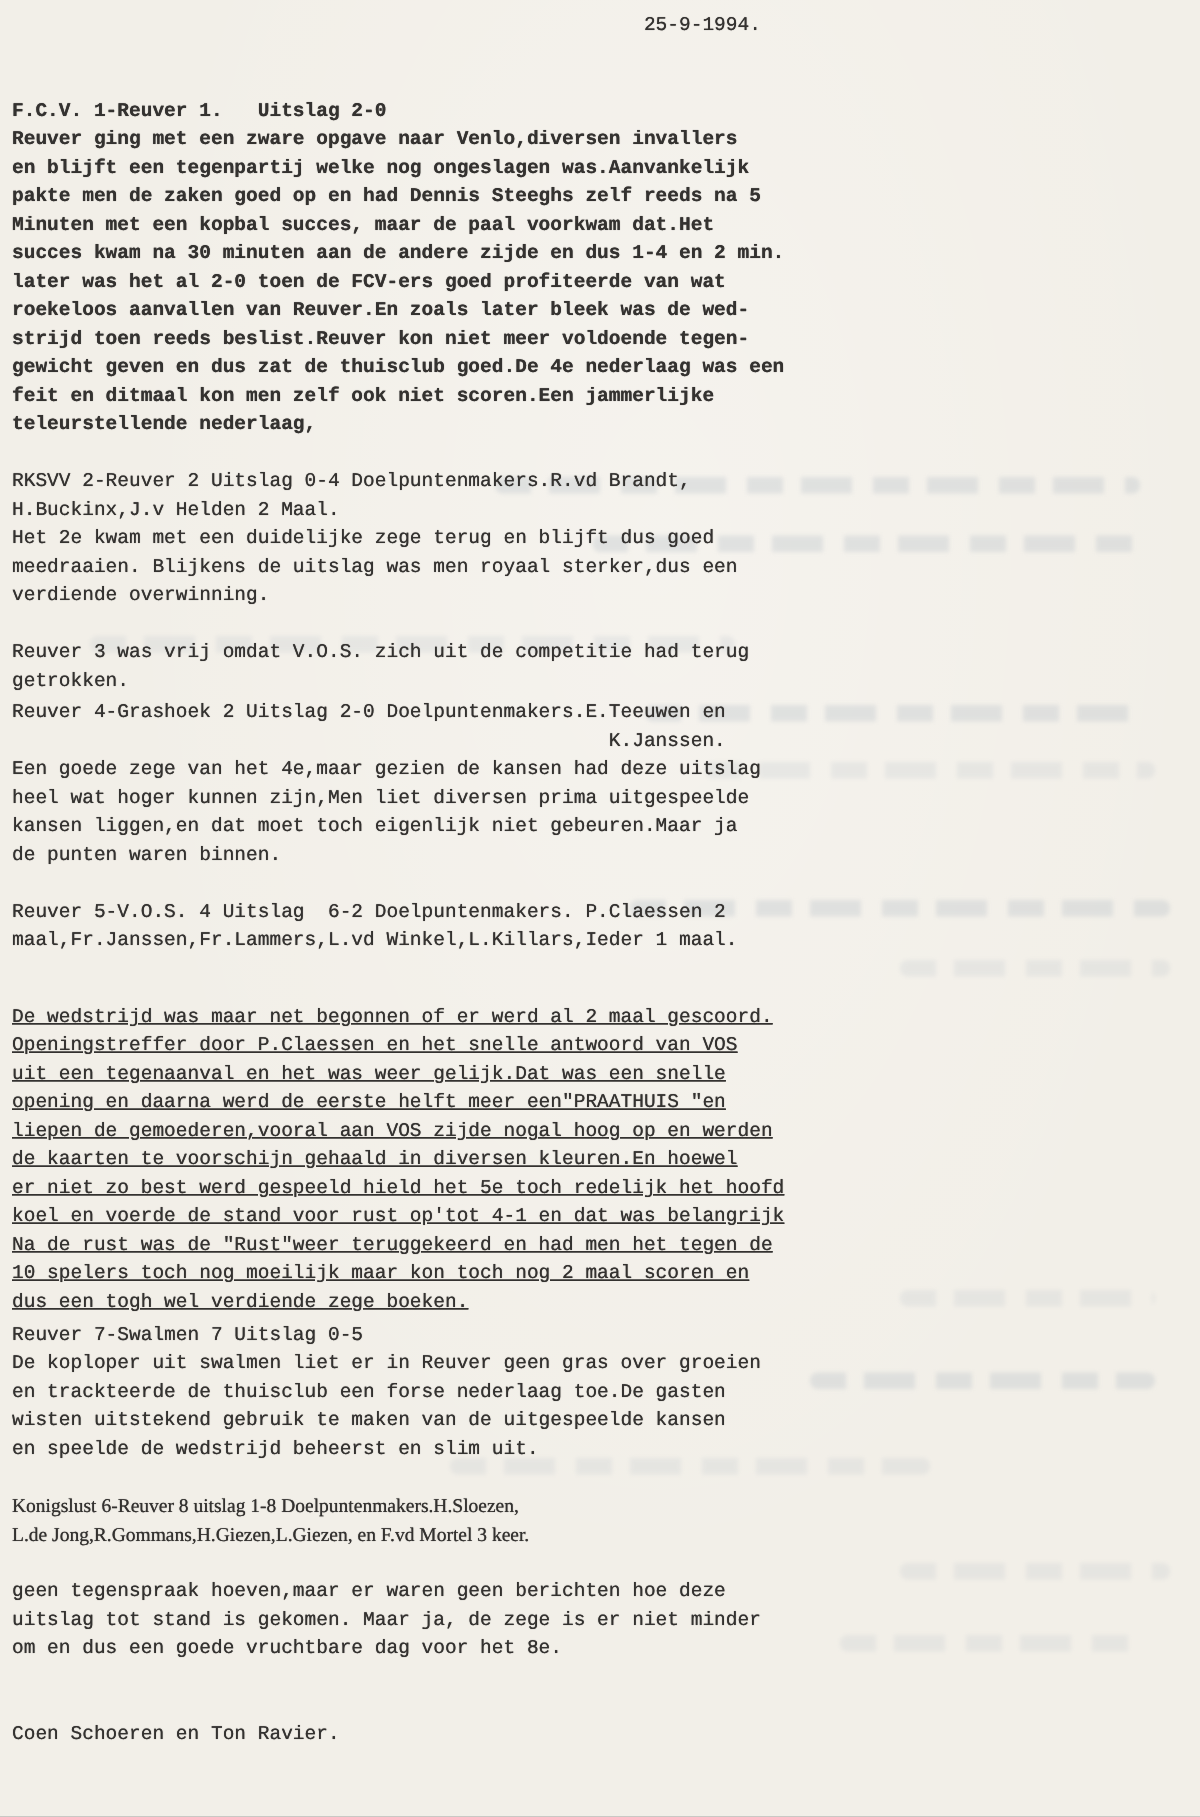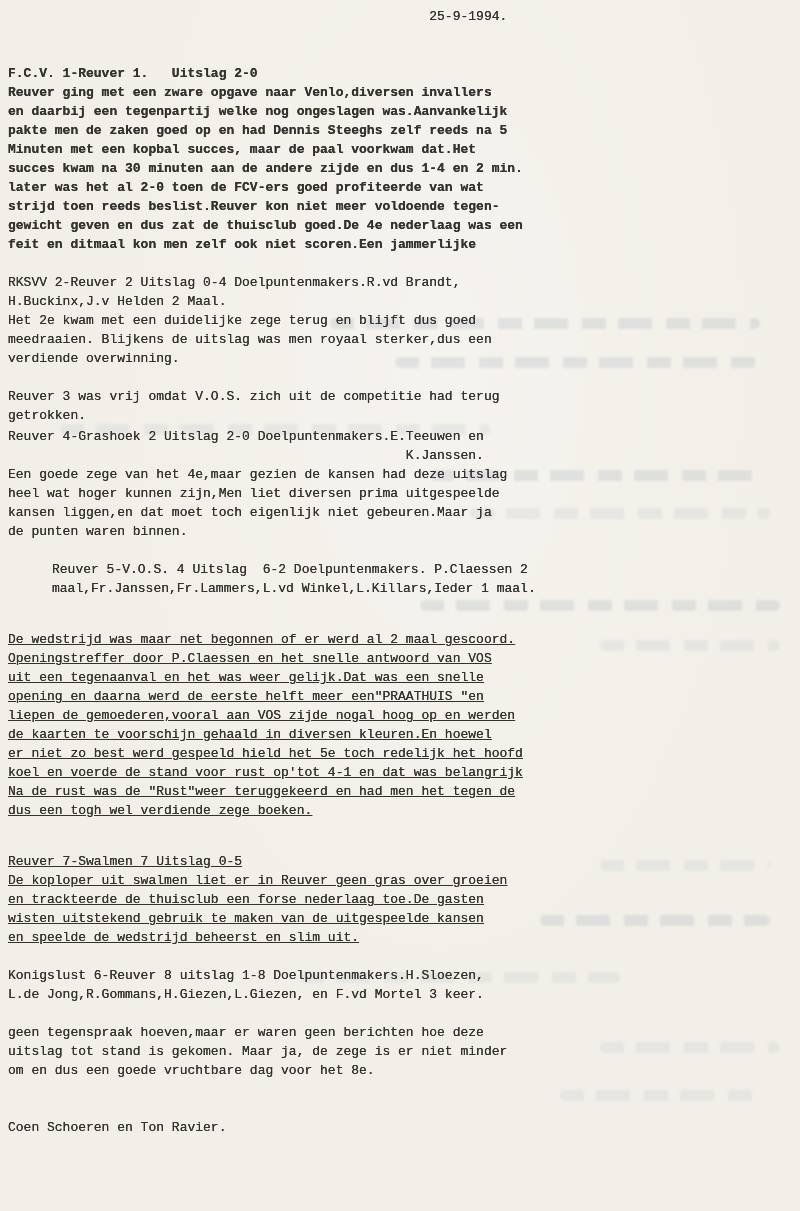--- a/index.html
+++ b/index.html
@@ -71,72 +71,75 @@
     <i class="smudge light" style="left:560px; top:1090px; width:200px;"></i>
   </div>
 
   <div class="text-flow">
       <div class="block" style="margin-top: 0px;">
         <div class="line">                                                      25-9-1994.</div>
       </div>
       <div class="block" style="margin-top: 38px; font-weight: bold;">
         <div class="line">F.C.V. 1-Reuver 1.   Uitslag 2-0</div>
         <div class="line">Reuver ging met een zware opgave naar Venlo,diversen invallers</div>
-        <div class="line">en daarbij een tegenpartij welke nog ongeslagen was.Aanvankelijk</div>
+        <div class="line">en blijft een tegenpartij welke nog ongeslagen was.Aanvankelijk</div>
         <div class="line">pakte men de zaken goed op en had Dennis Steeghs zelf reeds na 5</div>
         <div class="line">Minuten met een kopbal succes, maar de paal voorkwam dat.Het</div>
         <div class="line">succes kwam na 30 minuten aan de andere zijde en dus 1-4 en 2 min.</div>
         <div class="line">later was het al 2-0 toen de FCV-ers goed profiteerde van wat</div>
+        <div class="line">roekeloos aanvallen van Reuver.En zoals later bleek was de wed-</div>
         <div class="line">strijd toen reeds beslist.Reuver kon niet meer voldoende tegen-</div>
         <div class="line">gewicht geven en dus zat de thuisclub goed.De 4e nederlaag was een</div>
         <div class="line">feit en ditmaal kon men zelf ook niet scoren.Een jammerlijke</div>
+        <div class="line">teleurstellende nederlaag,</div>
       </div>
       <div class="block" style="margin-top: 19px;">
         <div class="line">RKSVV 2-Reuver 2 Uitslag 0-4 Doelpuntenmakers.R.vd Brandt,</div>
         <div class="line">H.Buckinx,J.v Helden 2 Maal.</div>
         <div class="line">Het 2e kwam met een duidelijke zege terug en blijft dus goed</div>
         <div class="line">meedraaien. Blijkens de uitslag was men royaal sterker,dus een</div>
         <div class="line">verdiende overwinning.</div>
       </div>
       <div class="block" style="margin-top: 19px;">
         <div class="line">Reuver 3 was vrij omdat V.O.S. zich uit de competitie had terug</div>
         <div class="line">getrokken.</div>
       </div>
       <div class="block" style="margin-top: 2px;">
         <div class="line">Reuver 4-Grashoek 2 Uitslag 2-0 Doelpuntenmakers.E.Teeuwen en</div>
         <div class="line">                                                   K.Janssen.</div>
         <div class="line">Een goede zege van het 4e,maar gezien de kansen had deze uitslag</div>
         <div class="line">heel wat hoger kunnen zijn,Men liet diversen prima uitgespeelde</div>
         <div class="line">kansen liggen,en dat moet toch eigenlijk niet gebeuren.Maar ja</div>
         <div class="line">de punten waren binnen.</div>
       </div>
-      <div class="block" style="margin-top: 19px; margin-left: 44px;">
+      <div class="block" style="margin-top: 19px;">
         <div class="line">Reuver 5-V.O.S. 4 Uitslag  6-2 Doelpuntenmakers. P.Claessen 2</div>
         <div class="line">maal,Fr.Janssen,Fr.Lammers,L.vd Winkel,L.Killars,Ieder 1 maal.</div>
       </div>
       <div class="block" style="margin-top: 32px; text-decoration: underline;">
         <div class="line">De wedstrijd was maar net begonnen of er werd al 2 maal gescoord.</div>
         <div class="line">Openingstreffer door P.Claessen en het snelle antwoord van VOS</div>
         <div class="line">uit een tegenaanval en het was weer gelijk.Dat was een snelle</div>
         <div class="line">opening en daarna werd de eerste helft meer een"PRAATHUIS "en</div>
         <div class="line">liepen de gemoederen,vooral aan VOS zijde nogal hoog op en werden</div>
         <div class="line">de kaarten te voorschijn gehaald in diversen kleuren.En hoewel</div>
         <div class="line">er niet zo best werd gespeeld hield het 5e toch redelijk het hoofd</div>
         <div class="line">koel en voerde de stand voor rust op'tot 4-1 en dat was belangrijk</div>
         <div class="line">Na de rust was de "Rust"weer teruggekeerd en had men het tegen de</div>
+        <div class="line">10 spelers toch nog moeilijk maar kon toch nog 2 maal scoren en</div>
         <div class="line">dus een togh wel verdiende zege boeken.</div>
       </div>
-      <div class="block" style="margin-top: 32px; text-decoration: underline;">
+      <div class="block" style="margin-top: 3px;">
         <div class="line">Reuver 7-Swalmen 7 Uitslag 0-5</div>
         <div class="line">De koploper uit swalmen liet er in Reuver geen gras over groeien</div>
         <div class="line">en trackteerde de thuisclub een forse nederlaag toe.De gasten</div>
         <div class="line">wisten uitstekend gebruik te maken van de uitgespeelde kansen</div>
         <div class="line">en speelde de wedstrijd beheerst en slim uit.</div>
       </div>
-      <div class="block" style="margin-top: 19px;">
+      <div class="block" style="margin-top: 19px; font-family: Liberation Serif, serif;">
         <div class="line">Konigslust 6-Reuver 8 uitslag 1-8 Doelpuntenmakers.H.Sloezen,</div>
         <div class="line">L.de Jong,R.Gommans,H.Giezen,L.Giezen, en F.vd Mortel 3 keer.</div>
       </div>
       <div class="block" style="margin-top: 19px;">
         <div class="line">geen tegenspraak hoeven,maar er waren geen berichten hoe deze</div>
         <div class="line">uitslag tot stand is gekomen. Maar ja, de zege is er niet minder</div>
         <div class="line">om en dus een goede vruchtbare dag voor het 8e.</div>
       </div>
       <div class="block" style="margin-top: 38px;">
         <div class="line">Coen Schoeren en Ton Ravier.</div>

